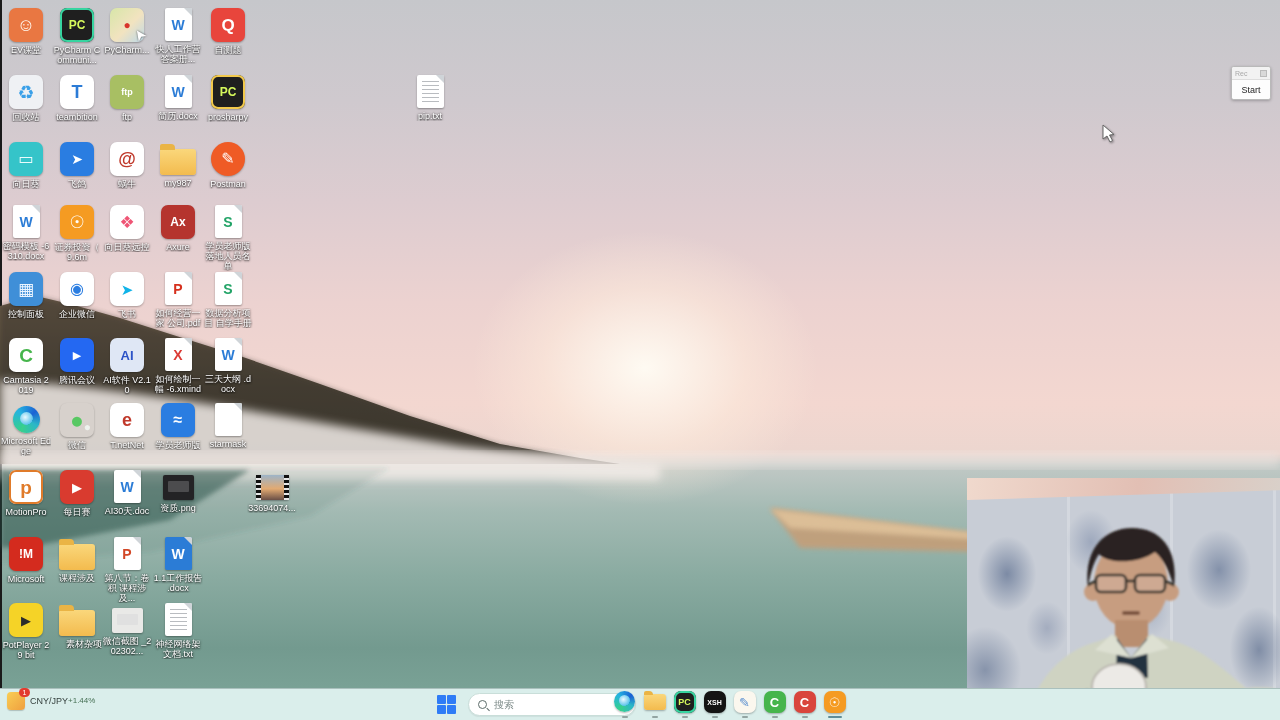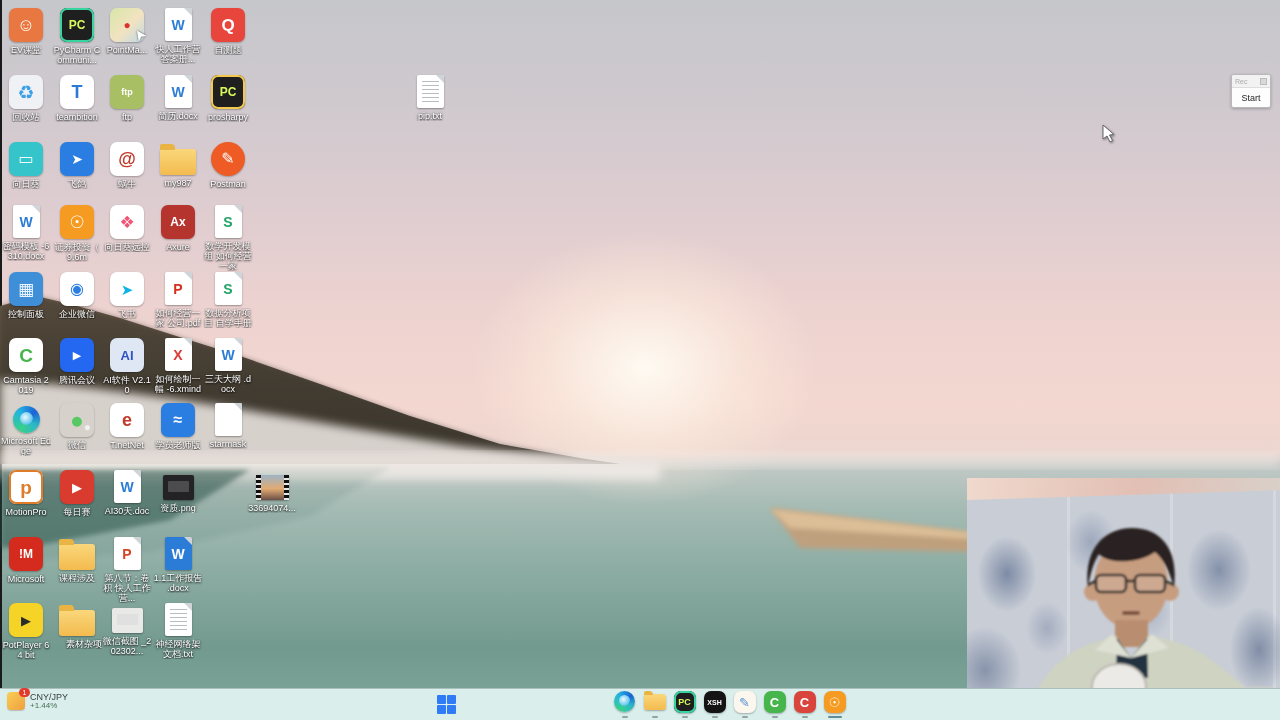--- a/index.html
+++ b/index.html
@@ -33,21 +33,21 @@
   .video::before{left:0;} .video::after{right:0;}
   .edge{width:27px;height:27px;margin:3px auto 0;border-radius:50%;
      background:conic-gradient(from 210deg,#35d08c,#24b3e0 30%,#1b62d4 55%,#2bb7c8 75%,#3ad08a);
      position:relative;box-shadow:0 1px 2px rgba(0,0,0,.3);}
   .edge::after{content:'';position:absolute;left:7px;top:6px;width:13px;height:13px;border-radius:50%;
      background:radial-gradient(circle at 40% 40%, #eaf9ff, #58c2ea 70%, transparent 71%);}
   .mini-cursor{position:absolute;right:-2px;bottom:-1px;color:#fff;font-size:13px;transform:rotate(-125deg);text-shadow:0 0 2px #333;}
   .label{margin-top:3px;font-size:9px;line-height:10px;color:#fff;word-break:break-all;max-height:31px;overflow:hidden;
      text-shadow:0 1px 2px rgba(0,0,0,.9),0 0 3px rgba(0,0,0,.55);}
   
-  #rec-widget{position:absolute;left:1231px;top:74px;width:38px;background:#fff;border:1px solid #b9b9b9;border-radius:3px;box-shadow:0 1px 3px rgba(0,0,0,.25);overflow:hidden;}
+  #rec-widget{position:absolute;left:1231px;top:66px;width:38px;background:#fff;border:1px solid #b9b9b9;border-radius:3px;box-shadow:0 1px 3px rgba(0,0,0,.25);overflow:hidden;}
   #rec-mini{height:12px;background:#f2f2f2;color:#a9a9a9;font-size:7px;display:flex;align-items:center;justify-content:space-between;padding:0 3px;}
   #rec-mini .sq{width:5px;height:5px;background:#d9d9d9;border:1px solid #bbb;}
   #rec-start{height:19px;display:flex;align-items:center;justify-content:center;font-size:9px;color:#1f1f1f;border-top:1px solid #ddd;background:#fdfdfd;cursor:pointer;}
   
   #cursor{position:absolute;left:1102px;top:124px;pointer-events:none;filter:drop-shadow(1px 1px 1px rgba(0,0,0,.4));}
   
   #webcam{position:absolute;left:967px;top:478px;width:313px;height:242px;overflow:hidden;
     background:
       radial-gradient(42px 54px at 40px 96px, rgba(62,84,124,.55), transparent 70%),
       radial-gradient(36px 46px at 124px 64px, rgba(116,132,164,.5), transparent 70%),
@@ -59,21 +59,21 @@
       repeating-linear-gradient(90deg, transparent 0 100px, rgba(255,255,255,.22) 100px 103px),
       #c8cdd6;}
   #webcam .band{position:absolute;top:-6px;left:0;right:0;height:28px;
     background:linear-gradient(100deg,#f0d9cd,#e2bfb4 55%,#d9d0c9);transform:skewY(-1.8deg);transform-origin:left top;}
   #webcam svg{position:absolute;left:0;top:0;}
   
   #taskbar{position:absolute;left:0;right:0;bottom:0;height:31px;background:#daeeeb;border-top:1px solid rgba(80,105,102,.35);}
   #tb-widget{position:absolute;left:7px;top:3px;display:flex;align-items:center;gap:5px;cursor:pointer;}
   #tb-widget .wic{position:relative;width:18px;height:18px;border-radius:4px;background:linear-gradient(135deg,#f9ce54,#ef9f3f);box-shadow:0 1px 1px rgba(0,0,0,.2);}
   #tb-widget .badge{position:absolute;top:-4px;right:-5px;min-width:9px;height:9px;border-radius:5px;background:#e23b2e;color:#fff;font-size:7px;line-height:9px;text-align:center;padding:0 1px;}
-  #tb-widget .col{display:flex;flex-direction:column;line-height:1;}
+  #tb-widget .col{display:flex;line-height:1;}
   #tb-widget .pair{font-size:9px;color:#35403e;}
   #tb-widget .chg{font-size:8px;color:#47705а;}
   #tb-widget .chg{font-size:8px;color:#477055;}
   #tb-start{position:absolute;left:437px;top:6px;width:19px;height:19px;display:grid;grid-template-columns:9px 9px;grid-template-rows:9px 9px;gap:1px;cursor:pointer;}
   #tb-start i{background:#2f7cf6;border-radius:1px;}
   #tb-search{position:absolute;left:468px;top:4px;width:148px;height:21px;background:#fff;border:1px solid #c9ded9;border-radius:12px;display:flex;align-items:center;padding:0 9px;color:#7c8a88;font-size:10px;cursor:text;box-shadow:0 1px 1px rgba(0,0,0,.06);}
   .mag{width:7px;height:7px;border:1.4px solid #5c6c6a;border-radius:50%;position:relative;margin-right:7px;flex:none;}
   .mag::after{content:'';position:absolute;width:4px;height:1.4px;background:#5c6c6a;transform:rotate(45deg);right:-4px;bottom:-2px;}
   #tb-apps{position:absolute;left:613px;top:2px;display:flex;gap:7px;}
   .tb-app{position:relative;width:23px;height:27px;display:flex;justify-content:center;cursor:pointer;}
@@ -126,21 +126,21 @@
         <div class="ic app" style="background: rgb(31, 31, 31); box-shadow: rgb(55, 212, 160) 0px 0px 0px 2px inset, rgba(0, 0, 0, 0.28) 0px 1px 2px;">
           <span style="color: rgb(214, 249, 92); font-size: 12px;">PC</span>
         </div>
         <div class="label">PyCharm Communi...</div>
       </div>
       <div class="cell" style="left: 102px; top: 8px;">
         <div class="ic app" style="background: linear-gradient(135deg, rgb(215, 230, 168), rgb(242, 227, 192) 55%, rgb(188, 216, 232));">
           <span style="color: rgb(216, 53, 44); font-size: 12px;">●</span>
           <span class="mini-cursor">➤</span>
         </div>
-        <div class="label">PointMa...</div>
+        <div class="label">PyCharm...</div>
       </div>
       <div class="cell" style="left: 153px; top: 8px;">
         <div class="ic doc">
           <span style="color: rgb(43, 124, 214);">W</span>
         </div>
         <div class="label">快人工作营 答案册...</div>
       </div>
       <div class="cell" style="left: 203px; top: 8px;">
         <div class="ic app" style="background: rgb(232, 69, 60);">
           <span style="color: rgb(255, 255, 255); font-size: 17px;">Q</span>
@@ -226,21 +226,21 @@
       <div class="cell" style="left: 153px; top: 205px;">
         <div class="ic app" style="background: rgb(181, 52, 46); justify-content: center;">
           <span style="color: rgb(255, 255, 255); font-size: 12px;">Ax</span>
         </div>
         <div class="label">Axure</div>
       </div>
       <div class="cell" style="left: 203px; top: 205px;">
         <div class="ic doc">
           <span style="color: rgb(33, 163, 102);">S</span>
         </div>
-        <div class="label">数学开发模组 如何经营一家</div>
+        <div class="label">学员老师版 落地人员名单</div>
       </div>
       <div class="cell" style="left: 1px; top: 272px;">
         <div class="ic app" style="background: rgb(63, 143, 216);">
           <span style="color: rgb(234, 244, 255); font-size: 17px;">▦</span>
         </div>
         <div class="label">控制面板</div>
       </div>
       <div class="cell" style="left: 52px; top: 272px;">
         <div class="ic app" style="background: rgb(255, 255, 255);">
           <span style="color: rgb(42, 125, 225); font-size: 16px;">◉</span>
@@ -357,33 +357,33 @@
         <div class="label">Microsoft</div>
       </div>
       <div class="cell" style="left: 52px; top: 537px;">
         <div class="folder"></div>
         <div class="label">课程涉及</div>
       </div>
       <div class="cell" style="left: 102px; top: 537px;">
         <div class="ic doc">
           <span style="color: rgb(210, 71, 38);">P</span>
         </div>
-        <div class="label">第八节：卷积 快人工作营...</div>
+        <div class="label">第八节：卷积 课程涉及...</div>
       </div>
       <div class="cell" style="left: 153px; top: 537px;">
         <div class="ic doc" style="background: rgb(43, 124, 214);">
           <span style="color: rgb(255, 255, 255);">W</span>
         </div>
         <div class="label">1.1工作报告 .docx</div>
       </div>
       <div class="cell" style="left: 1px; top: 603px;">
         <div class="ic app" style="background: rgb(245, 211, 39);">
           <span style="color: rgb(43, 43, 43); font-size: 13px;">▶</span>
         </div>
-        <div class="label">PotPlayer 64 bit</div>
+        <div class="label">PotPlayer 29 bit</div>
       </div>
       <div class="cell" style="left: 52px; top: 603px; text-align: right;">
         <div class="folder"></div>
         <div class="label">素材杂项</div>
       </div>
       <div class="cell" style="left: 102px; top: 603px;">
         <div class="imgic" style="background: rgb(233, 233, 231);"></div>
         <div class="label">微信截图 _202302...</div>
       </div>
       <div class="cell" style="left: 153px; top: 603px;">
@@ -455,20 +455,24 @@
         <span class="pair">CNY/JPY</span>
         <span class="chg">+1.44%</span>
       </div>
     </div>
     <div id="tb-start">
         <i></i>
         <i></i>
         <i></i>
         <i></i>
       </div>
+    <div id="tb-search">
+      <span class="mag"></span>
+      <span>搜索</span>
+    </div>
     <div id="tb-apps">
         <div class="tb-app">
           <div class="edge"></div>
           <div class="ind"></div>
         </div>
         <div class="tb-app">
           <div class="folder"></div>
           <div class="ind"></div>
         </div>
         <div class="tb-app">

